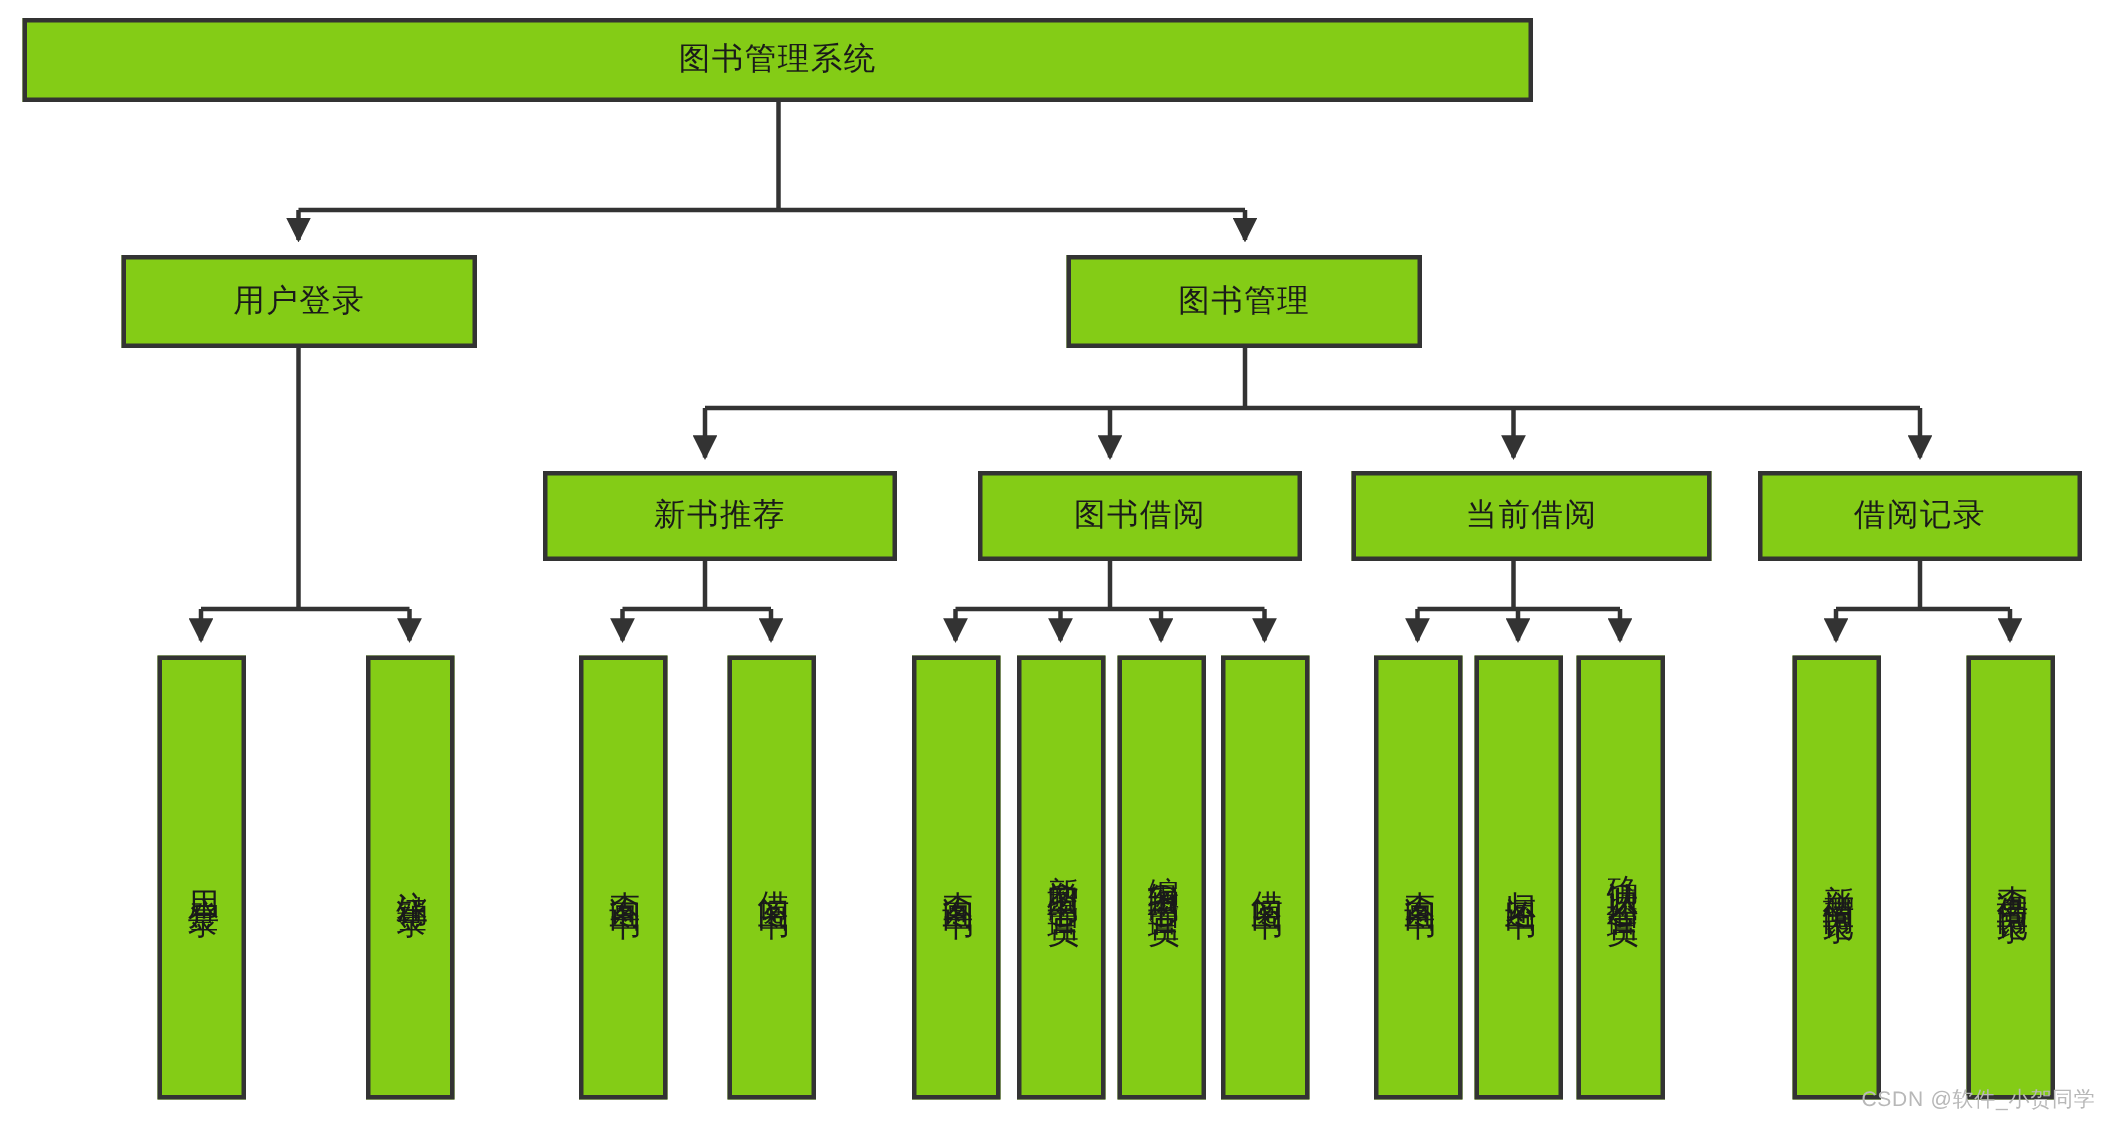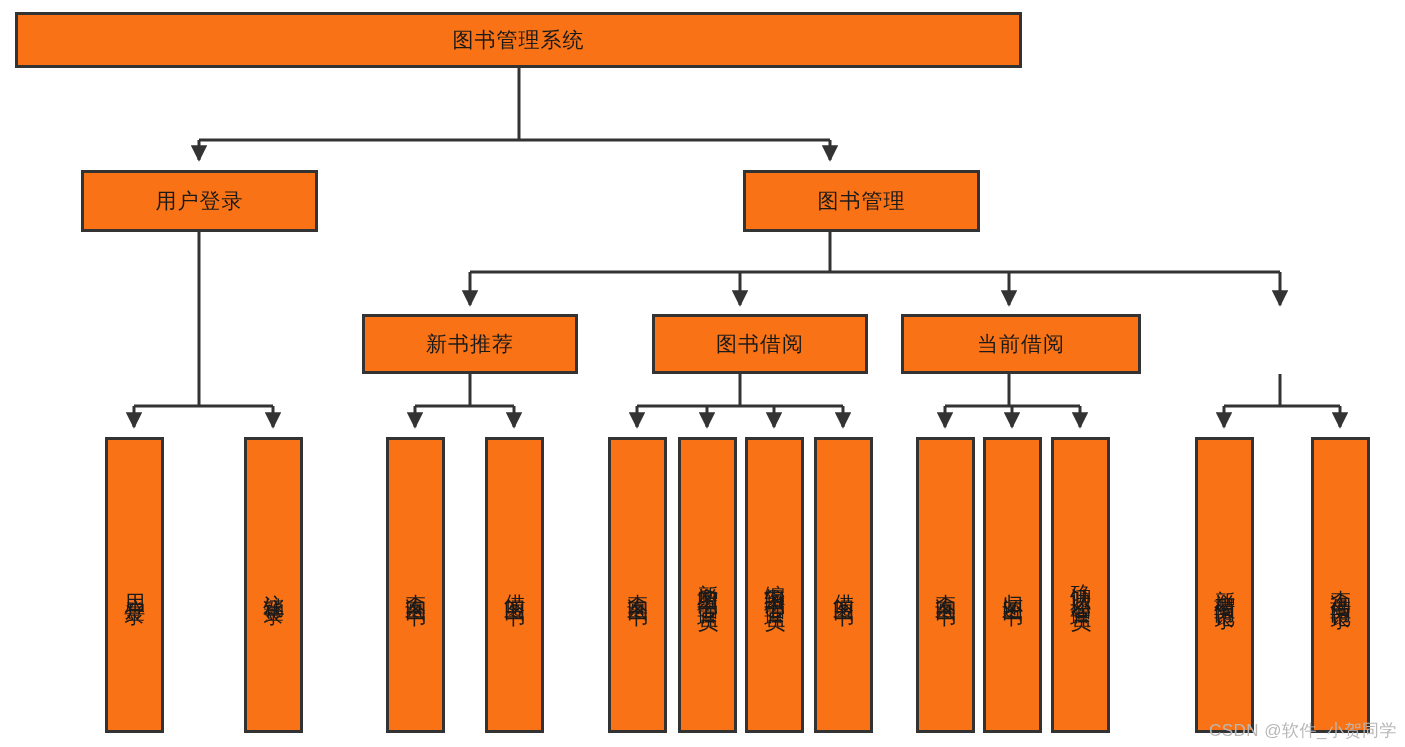--- a/index.html
+++ b/index.html
@@ -23,21 +23,21 @@
     left: 0;
     top: 0;
     width: 1405px;
     height: 747px;
     pointer-events: none;
   }
   .node {
     position: absolute;
     box-sizing: border-box;
     border: 3px solid #333333;
-    background: #f97316;
+    background: #84cc16;
     display: flex;
     align-items: center;
     justify-content: center;
     text-align: center;
     color: #1a1a1a;
     font-size: 21px;
     line-height: 1.25;
     letter-spacing: 1px;
     z-index: 2;
   }
@@ -54,21 +54,21 @@
     letter-spacing: 4px;
   }
   .label {
     display: block;
     white-space: pre-line;
   }
   .watermark {
     position: absolute;
     right: 8px;
     bottom: 5px;
-    font-size: 17px;
+    font-size: 14px;
     color: #b8b8b8;
     letter-spacing: 0.5px;
     z-index: 5;
     white-space: nowrap;
   }
 </style>
 </head>
 <body>
 
 <div id="canvas">
@@ -124,36 +124,39 @@
   </svg>
 
   <div class="node" style="left:15px; top:12px; width:1007px; height:56px;">
     <span class="label">图书管理系统</span>
   </div>
 
   <div class="node" style="left:81px; top:170px; width:237px; height:62px;">
     <span class="label">用户登录</span>
   </div>
 
-  <div class="node" style="left:711px; top:170px; width:237px; height:62px;margin-left:32px;">
+  <div class="node" style="left:711px; top:170px; width:237px; height:62px;">
     <span class="label">图书管理</span>
   </div>
 
-  <div class="node" style="left:362px; top:314px; width:216px; height:60px;">
+  <div class="node" style="left:362px; top:314px; width:236px; height:60px;">
     <span class="label">新书推荐</span>
   </div>
 
   <div class="node" style="left:632px; top:314px; width:216px; height:60px;margin-left:20px;">
     <span class="label">图书借阅</span>
   </div>
 
   <div class="node" style="left:901px; top:314px; width:240px; height:60px;">
     <span class="label">当前借阅</span>
   </div>
 
+  <div class="node" style="left:1172px; top:314px; width:216px; height:60px;">
+    <span class="label">借阅记录</span>
+  </div>
 
   <div class="node vertical" style="left:105px; top:437px; width:59px; height:296px;">
     <span class="label">用户登录</span>
   </div>
 
   <div class="node vertical" style="left:244px; top:437px; width:59px; height:296px;">
     <span class="label">注销登录</span>
   </div>
 
   <div class="node vertical" style="left:386px; top:437px; width:59px; height:296px;">

